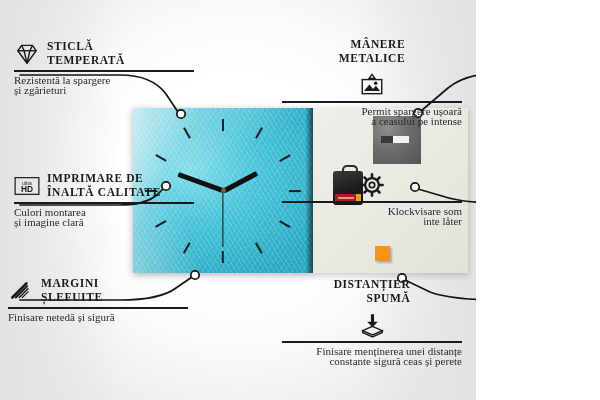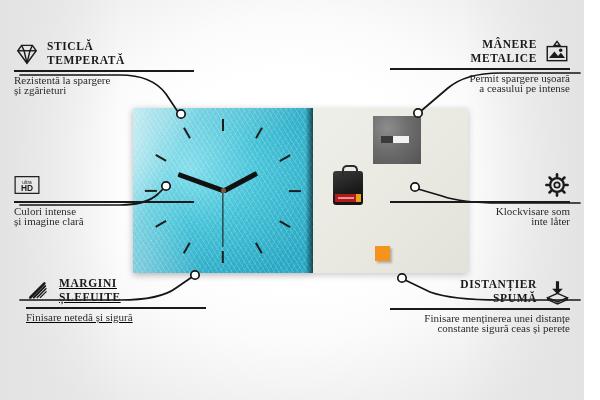--- a/index.html
+++ b/index.html
@@ -2,21 +2,21 @@
 <html><head>
 <meta charset="utf-8">
 <style>
   html,body{margin:0;padding:0;}
   body{
     width:600px;height:400px;overflow:hidden;
     font-family:"Liberation Serif",serif;
     background:#ffffff;
   }
   #stage{
-    position:relative;width:584px;height:400px;overflow:hidden;
+    position:relative;width:476px;height:400px;overflow:hidden;
     background:
       radial-gradient(ellipse 60% 70% at 50% 45%, #ffffff 0%, #ffffff 38%, #fbfbfb 58%, #f2f2f2 78%, #e8e8e8 100%);
   }
   .vig{position:absolute;top:0;height:400px;width:120px;pointer-events:none;}
   .vig.l{left:0;background:linear-gradient(to right,#e3e3e3 0%,rgba(227,227,227,0) 100%);}
   .vig.r{right:0;background:linear-gradient(to left,#e3e3e3 0%,rgba(227,227,227,0) 100%);}
 
   
   #product{position:absolute;left:133px;top:108px;width:335px;height:165px;}
   .clock{
@@ -72,38 +72,38 @@
 
   
   .tick{position:absolute;background:#1d1d1d;transform-origin:center;}
   .hand{position:absolute;background:#111;border-radius:1px;transform-origin:bottom center;}
   .pin{position:absolute;left:50%;top:50%;width:5px;height:5px;margin:-2.5px 0 0 -2.5px;
        border-radius:50%;background:#7a5a3a;}
 
   
   .feat{position:absolute;width:180px;}
   .feat .hd{display:flex;align-items:center;gap:7px;}
-  .feat.right .hd{flex-direction:row;justify-content:flex-end;}
+  .feat.right .hd{flex-direction:column;justify-content:flex-end;}
   .ttl{
     font-size:11.5px;font-weight:bold;letter-spacing:.6px;color:#1a1a1a;
     line-height:13.5px;text-transform:uppercase;
   }
   .feat.right .ttl{text-align:right;}
   .rule{height:1.6px;background:#1a1a1a;margin:3px 0 3px 0;}
   .sub{
     font-size:11px;line-height:10.5px;color:#2b2b2b;
   }
   .feat.right .sub{text-align:right;}
   .ico{width:26px;height:26px;flex:0 0 26px;}
   .ico svg{display:block;width:26px;height:26px;}
 
   
   #f-sticla{left:14px;top:40px;}
   #f-hd{left:14px;top:172px;}
-  #f-margini{left:26px;top:277px;text-decoration:underline;}
+  #f-margini{left:8px;top:277px;}
   #f-manere{right:14px;top:38px;}
   #f-mecanism{right:14px;top:172px;}
   #f-distantier{right:14px;top:278px;font-family:Liberation Serif, serif;}
 
   #wires{position:absolute;left:0;top:0;width:600px;height:400px;pointer-events:none;}
 </style>
 </head>
 <body>
 
 <div id="stage">
@@ -190,24 +190,28 @@
 
   <div class="feat left" id="f-hd">
     <div class="hd">
       <span class="ico">
         <svg viewBox="0 0 28 24">
           <rect x="1.2" y="3" width="25.6" height="18" fill="none" stroke="#1a1a1a" stroke-width="1.3"></rect>
           <text x="14" y="11" font-family="Liberation Sans, sans-serif" font-size="5.2" fill="#1a1a1a" text-anchor="middle">ultra</text>
           <text x="14" y="18.6" font-family="Liberation Sans, sans-serif" font-size="9" font-weight="bold" fill="#1a1a1a" text-anchor="middle">HD</text>
         </svg>
       </span>
-    </div>
-    <div class="rule"></div>
-    <div class="sub">
-      <span>Culori intense</span><br>
+      <span class="ttl">
+        <span>IMPRIMARE DE</span><br>
+        <span>ÎNALTĂ CALITATE</span>
+      </span>
+    </div>
+    <div class="rule"></div>
+    <div class="sub">
+      <span>Culori montarea</span><br>
       <span>și imagine clară</span>
     </div>
   </div>
 
   <div class="feat left" id="f-margini">
     <div class="hd">
       <span class="ico">
         <svg viewBox="0 0 24 24">
             <g stroke="#1a1a1a" stroke-linecap="round">
           <path d="M4 18 L17 5" stroke-width="2.4"></path>

